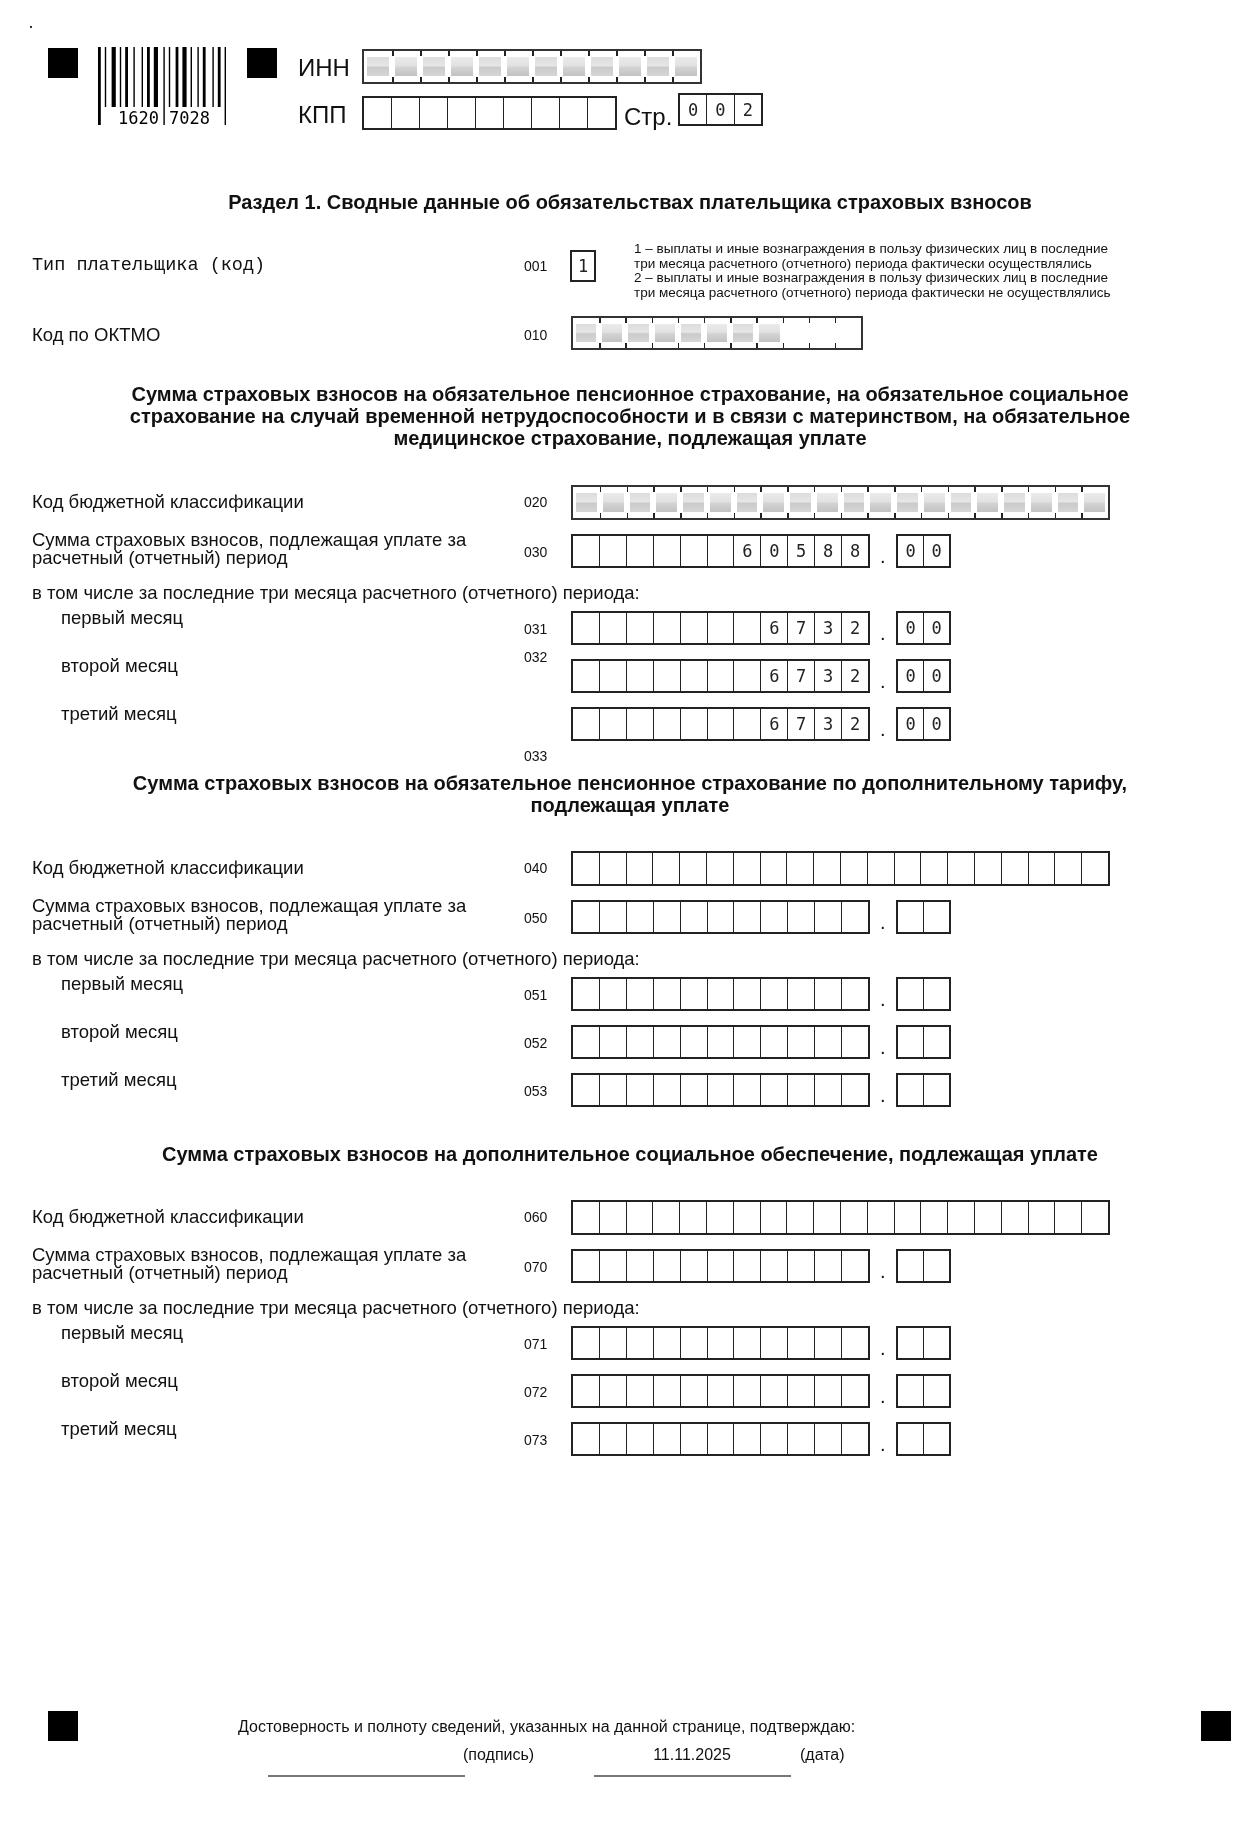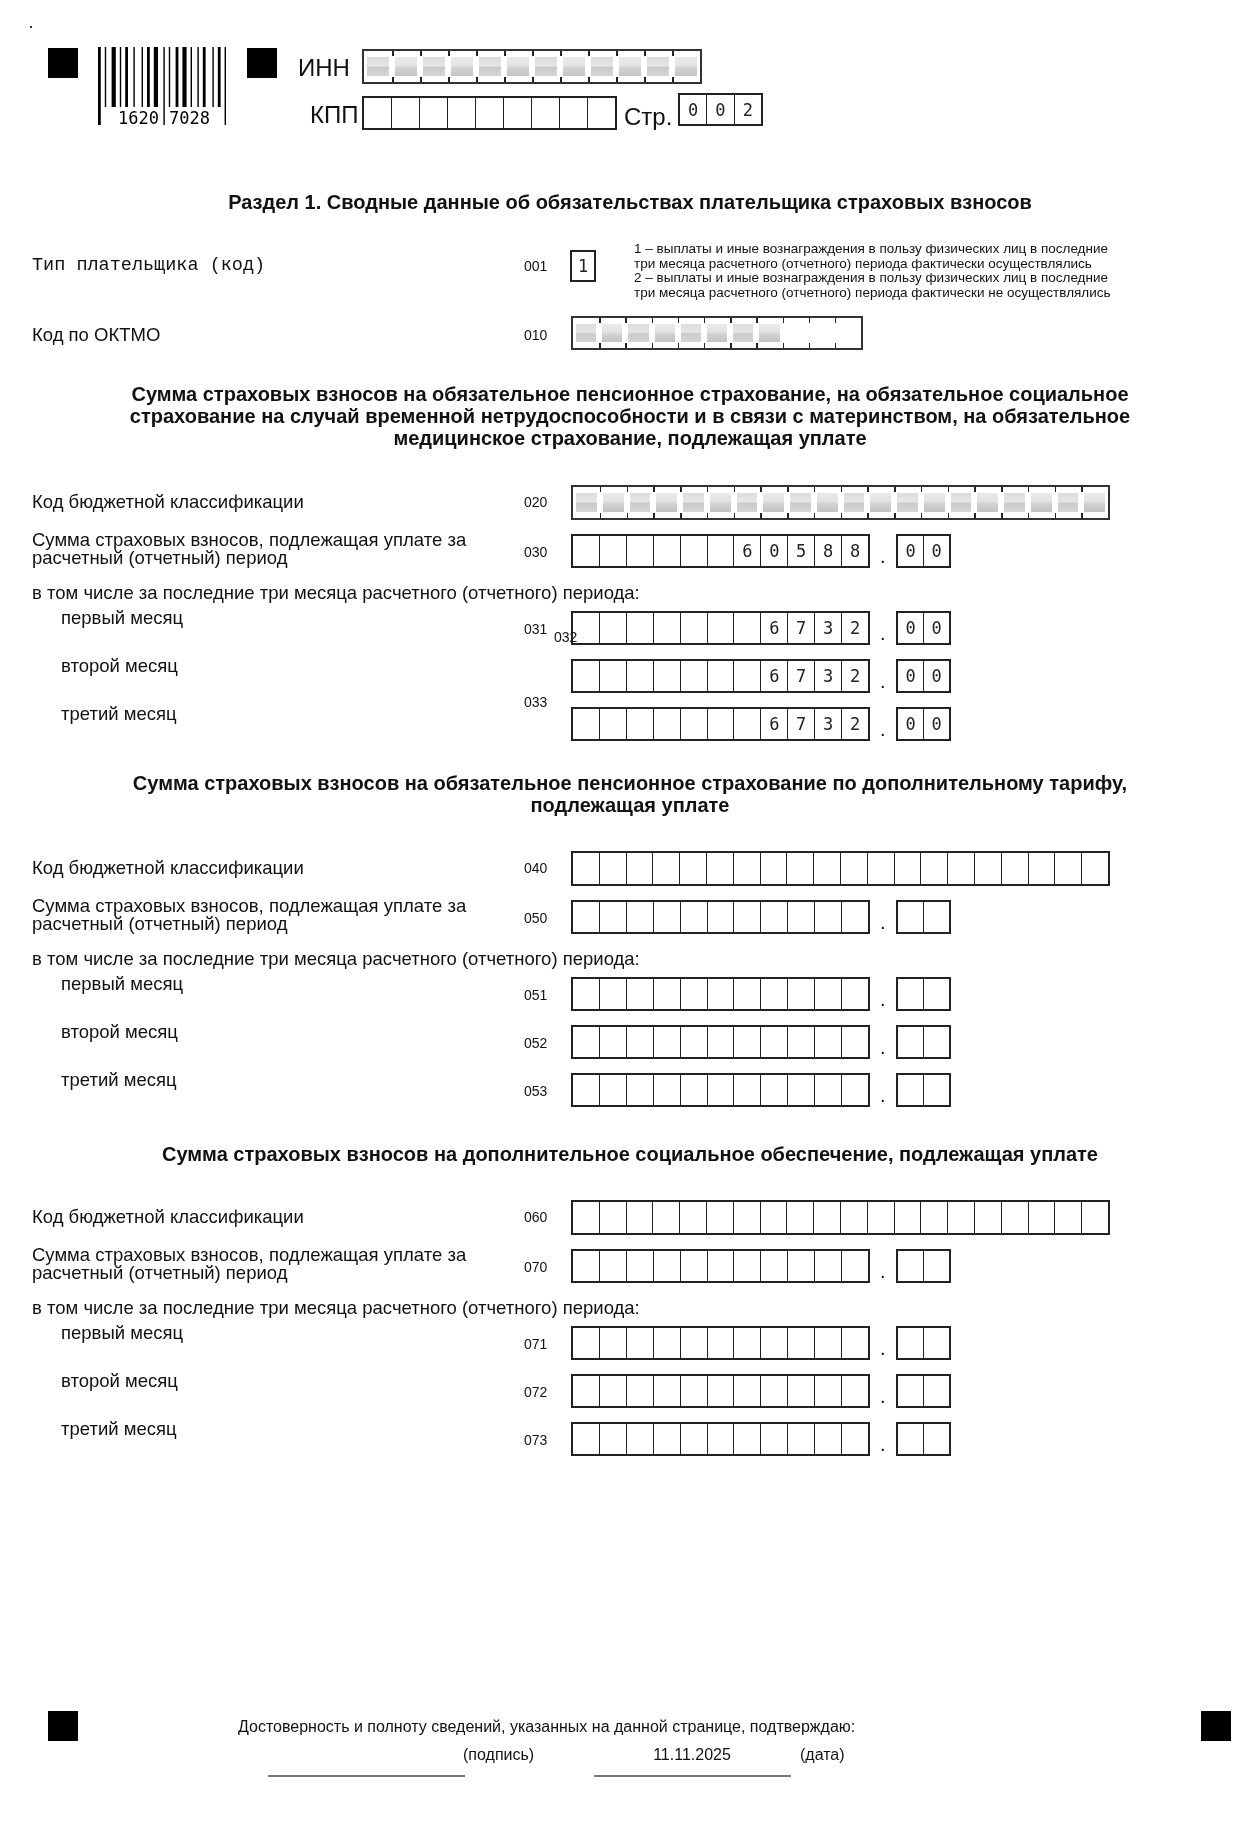--- a/index.html
+++ b/index.html
@@ -96,21 +96,21 @@
       <div class="px"></div>
     </div>
     <div class="cell">
       <div class="px"></div>
     </div>
     <div class="cell alt">
       <div class="px"></div>
     </div>
   </div>
 
-<div class="hdr-label" style="left:310px; top:103px;">КПП</div>
+<div class="hdr-label" style="left:298px; top:103px;">КПП</div>
 <div class="cells" id="kpp-cells" style="left:362px; top:96px; width:255px; height:34px;">
     <div class="cell"></div>
     <div class="cell alt"></div>
     <div class="cell"></div>
     <div class="cell alt"></div>
     <div class="cell"></div>
     <div class="cell alt"></div>
     <div class="cell"></div>
     <div class="cell alt"></div>
     <div class="cell"></div>
@@ -273,41 +273,41 @@
       <div class="cell">7</div>
       <div class="cell alt">3</div>
       <div class="cell">2</div>
     </div>
     <div class="sep-dot" style="left:880px; top:623px;">.</div>
     <div class="cells" style="left:896px; top:611px; width:55px; height:34px;">
       <div class="cell">0</div>
       <div class="cell alt">0</div>
     </div>
     <div class="row-label indent" style="top:657px;">второй месяц</div>
-    <div class="code" style="top:628px;margin-left:30px;">032</div>
+    <div class="code" style="top:648px;">032</div>
     <div class="cells" style="left:571px; top:659px; width:299px; height:34px;">
       <div class="cell"></div>
       <div class="cell alt"></div>
       <div class="cell"></div>
       <div class="cell alt"></div>
       <div class="cell"></div>
       <div class="cell alt"></div>
       <div class="cell"></div>
       <div class="cell alt">6</div>
       <div class="cell">7</div>
       <div class="cell alt">3</div>
       <div class="cell">2</div>
     </div>
     <div class="sep-dot" style="left:880px; top:671px;">.</div>
     <div class="cells" style="left:896px; top:659px; width:55px; height:34px;">
       <div class="cell">0</div>
       <div class="cell alt">0</div>
     </div>
     <div class="row-label indent" style="top:705px;">третий месяц</div>
-    <div class="code" style="top:693px;">033</div>
+    <div class="code" style="top:747px;">033</div>
     <div class="cells" style="left:571px; top:707px; width:299px; height:34px;">
       <div class="cell"></div>
       <div class="cell alt"></div>
       <div class="cell"></div>
       <div class="cell alt"></div>
       <div class="cell"></div>
       <div class="cell alt"></div>
       <div class="cell"></div>
       <div class="cell alt">6</div>
       <div class="cell">7</div>

